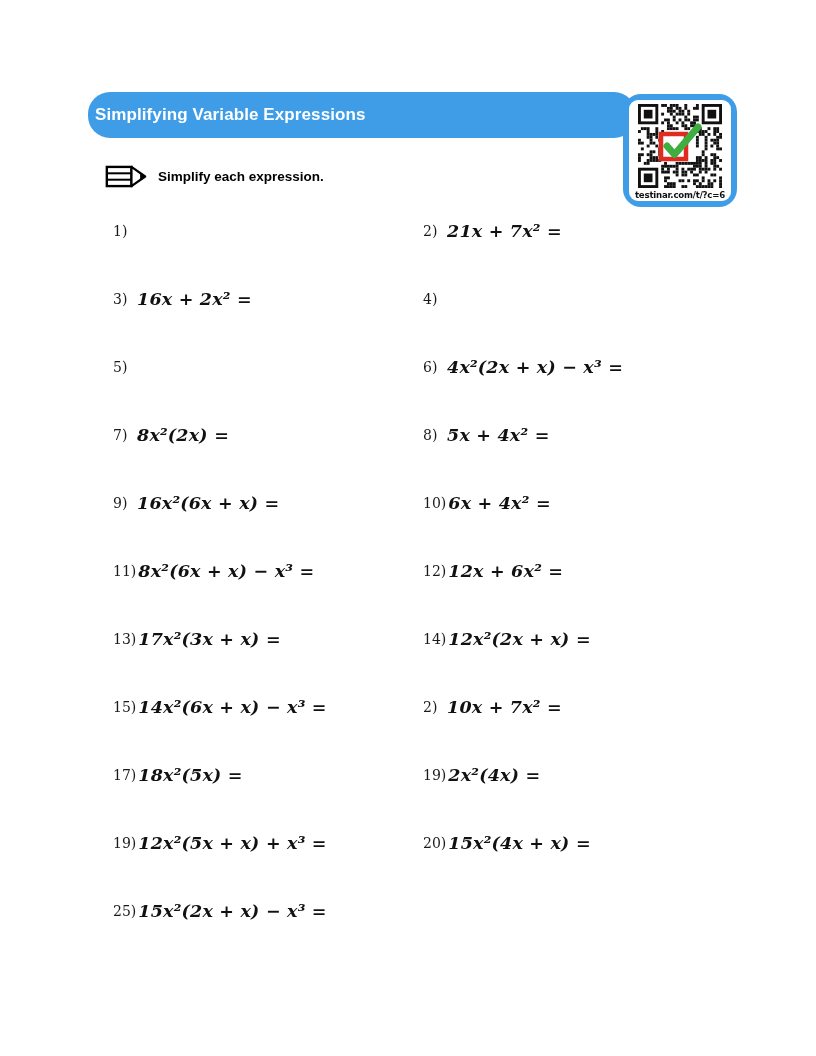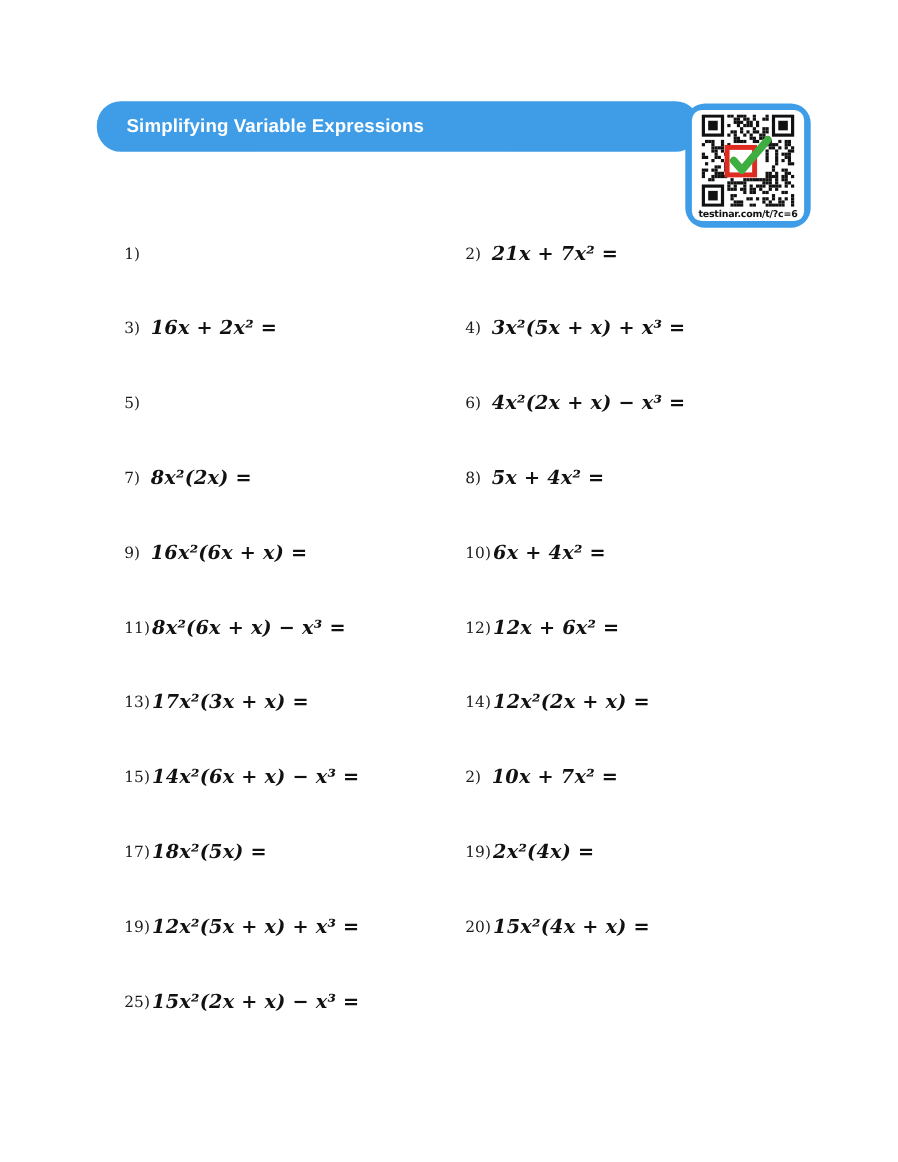--- a/index.html
+++ b/index.html
@@ -8,21 +8,21 @@
     overflow:hidden; font-family:"Liberation Sans", sans-serif;
   }
   
   .bar {
     position:absolute; left:88px; top:92px; width:548px; height:46px;
     background:var(--accent,#3f9de8); border-radius:22px;
     display:flex; align-items:center;
   }
   .title {
     color:#ffffff; font-weight:bold; font-size:17px; padding-left:7px;
-    letter-spacing:0.1px; font-family:"Liberation Sans", sans-serif;margin-left:20px;
+    letter-spacing:0.1px; font-family:"Liberation Sans", sans-serif;
   }
   .qr-card {
     position:absolute; left:623px; top:94px; width:114px; height:113px;
     background:var(--accent,#3f9de8); border-radius:18px;
   }
   .qr-inner {
     position:absolute; left:6px; top:6px; right:6px; bottom:6px;
     background:#ffffff; border-radius:9px; overflow:hidden;
   }
   .qr-svg { position:absolute; left:8px; top:4px; width:86px; height:84px; }
@@ -333,39 +333,48 @@
       <div class="qr-check">
         <svg viewBox="0 0 46 42">
           <rect x="4" y="11" width="25" height="25" fill="#ffffff" class="ckbox" stroke="#e02b20" stroke-width="4.5"></rect>
           <path d="M10 23 L17.5 31.5 L41 4" fill="none" class="ckmark" stroke="#3fae41" stroke-width="7" stroke-linecap="round" stroke-linejoin="round"></path>
         </svg>
       </div>
       <div class="qr-caption">testinar.com/t/?c=6</div>
     </div>
   </div>
 
+  <div class="instruction">
+    <svg class="pencil" viewBox="0 0 46 26">
+      <rect x="2" y="2.5" width="27" height="21" fill="#ffffff" stroke="#000000" stroke-width="2.6"></rect>
+      <line x1="2" y1="9.5" x2="29" y2="9.5" stroke="#000000" stroke-width="2.2"></line>
+      <line x1="2" y1="16.5" x2="29" y2="16.5" stroke="#000000" stroke-width="2.2"></line>
+      <polygon points="29,2.5 44,13 29,23.5" fill="#ffffff" stroke="#000000" stroke-width="2.4" stroke-linejoin="round"></polygon>
+      <polygon points="38.5,9.2 44,13 38.5,16.8" fill="#000000"></polygon>
+    </svg>
+    <span class="instruction-text">Simplify each expression.</span>
+  </div>
 
   <div class="problems">
     <div class="problem">
       <span class="pnum">1)</span>
     </div>
 
     <div class="problem">
       <span class="pnum">2)</span>
       <span class="pexpr">21x + 7x² =</span>
     </div>
 
     <div class="problem">
       <span class="pnum">3)</span>
       <span class="pexpr">16x + 2x² =</span>
     </div>
 
     <div class="problem">
       <span class="pnum">4)</span>
-      <span class="pexpr">3x²(5x + x) + x³ =</span>
     </div>
 
     <div class="problem">
       <span class="pnum">5)</span>
     </div>
 
     <div class="problem">
       <span class="pnum">6)</span>
       <span class="pexpr">4x²(2x + x) − x³ =</span>
     </div>

